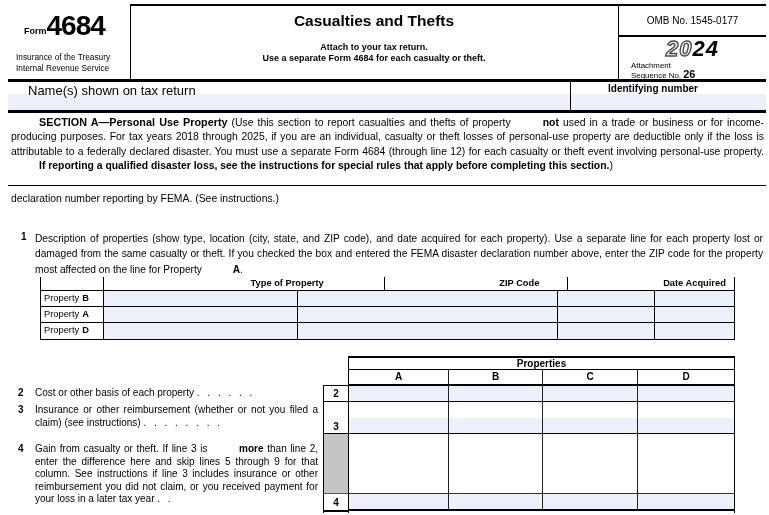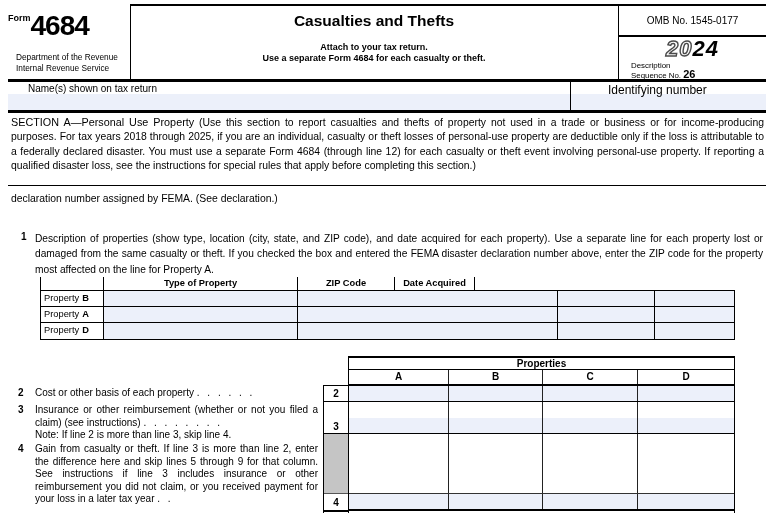--- a/index.html
+++ b/index.html
@@ -3,39 +3,39 @@
 <meta charset="utf-8">
 <style>
   * { box-sizing: border-box; }
   body { margin:0; background:#888; font-family:"Liberation Sans", sans-serif; }
   .page { position:relative; width:769px; height:515px; background:#fff; color:#000; overflow:hidden; margin:0 auto; }
   .abs { position:absolute; }
   .hline { position:absolute; background:#000; height:1.6px; }
   .vline { position:absolute; background:#000; width:1px; }
   .shadebg { background:#ecf0fa; }
   .just { text-align:justify; }
-  .b { font-weight:normal; }
-
-  
-  .form-id { left:8px; top:13px; display:flex; }
+  .b { font-weight:bold;margin-left:28px; }
+
+  
+  .form-id { left:24px; top:13px; display:flex; align-items:flex-end; }
   .form-word { font-size:9px; font-weight:bold; margin-bottom:3px; }
   .form-number { font-size:28px; font-weight:bold; letter-spacing:-1px; line-height:26px; }
   .dept { left:16px; top:52px; font-size:8.3px; line-height:10.5px; }
   .title-block { left:131px; top:11px; width:486px; text-align:center; }
   .form-title { font-size:15.5px; font-weight:bold; line-height:19px; margin-bottom:12px; }
   .sub { font-size:9px; font-weight:bold; line-height:11.3px; }
   .omb { left:619px; top:15px; width:147px; text-align:center; font-size:10px; }
   .year { left:619px; top:38px; width:147px; text-align:center; font-size:22px; font-weight:bold; line-height:22px; letter-spacing:1px;font-style:italic; }
   .year-outline { color:#fdfdfd; -webkit-text-stroke:1.4px #4b4b4b; }
   .attach { left:631px; top:61px; font-size:7.9px; line-height:9px; }
   .seq-num { font-size:11px; font-weight:bold; }
 
   
-  .name-label { left:12px; top:83px; font-size:10px;padding-left:16px; }
-  .id-label { left:576px; top:83px; font-size:12px; font-weight:normal;padding-left:32px; }
+  .name-label { left:12px; top:83px; font-size:13px;padding-left:16px; }
+  .id-label { left:576px; top:83px; font-size:10px; font-weight:bold;padding-left:32px; }
   .name-strip { left:8px; top:94px; width:758px; height:16px; }
   .id-divider { left:570px; top:81px; height:29px; }
 
   
   .section-a { left:8px; top:113px; width:758px; height:73px; border-bottom:1.5px solid #000;
                font-size:10.4px; line-height:14.3px; padding:2px 2px 0 3px; }
   .sec-head { font-size:10.8px; }
 
   
   .fema { left:11px; top:190px; width:752px; font-size:10.4px; line-height:18px; }
@@ -45,21 +45,21 @@
   .em-blank { width:54px; margin-left:3px; }
   .or-em { margin-left:3px; }
 
   
   .item-num-margin { font-size:10px; font-weight:bold; }
   .line1-num { left:21px; top:231px; }
   .line1-text { left:35px; top:231px; width:728px; font-size:10.2px; line-height:15.4px; }
 
   
   .ptable { left:40px; top:277px; width:695px; border-left:1px solid #000; }
-  .ptrow { display:flex; border-bottom:1.6px solid #000; }
+  .ptrow { display:flex; border-bottom:1.6px solid #000;justify-content:space-between; }
   .ptrow.hdr { border-bottom:1.5px solid #000; height:14px; }
   .ptrow.data { height:16.2px; }
   .ptc { border-right:1px solid #000; }
   .ptc.c0 { width:63px; font-size:9.3px; padding:2px 0 0 3px; background:#fff; }
   .ptc.c1 { width:194px; }
   .ptc.c2 { width:261px; }
   .ptc.c3 { width:97px; }
   .ptc.c4 { width:80px; border-right:1px solid #000; }
   .hdr .ptc { font-size:9.3px; font-weight:bold; text-align:center; padding-top:1px; background:#fff; }
   .hdr .c0 { background:#fff; }
@@ -104,51 +104,51 @@
   <div class="vline" style="left:130px; top:4px; height:75px;"></div>
   <div class="vline" style="left:618px; top:4px; height:75px;"></div>
   <div class="hline" style="left:618px; top:35px; width:148px;"></div>
   <div class="hline" style="left:8px; top:79px; width:758px; height:2.5px;"></div>
 
   <div class="abs form-id">
     <span class="form-word">Form</span>
     <span class="form-number">4684</span>
   </div>
   <div class="abs dept">
-    <div>Department of the Revenue</div>
+    <div>Insurance of the Treasury</div>
     <div>Internal Revenue Service</div>
   </div>
 
   <div class="abs title-block">
     <div class="form-title">Casualties and Thefts</div>
     <div class="sub">Attach to your tax return.</div>
     <div class="sub">Use a separate Form 4684 for each casualty or theft.</div>
   </div>
 
   <div class="abs omb">OMB No. 1545-0177</div>
   <div class="abs year"><span class="year-outline">20</span><span>24</span></div>
   <div class="abs attach">
-    <div>Description</div>
+    <div>Attachment</div>
     <div><span>Sequence No. </span><span class="seq-num">26</span></div>
   </div>
 
   <div class="abs name-strip shadebg"></div>
   <div class="abs name-label">Name(s) shown on tax return</div>
   <div class="vline id-divider"></div>
   <div class="abs id-label">Identifying number</div>
   <div class="abs" style="left:10px; top:95px; width:556px; height:14px;"></div>
   <div class="abs" style="left:573px; top:95px; width:190px; height:14px;"></div>
   <div class="hline" style="left:8px; top:110px; width:758px; height:2.5px;"></div>
 
   <div class="abs section-a just">
     <span class="b sec-head">SECTION A—Personal Use Property</span><span> (Use this section to report casualties and thefts of property </span><span class="b">not</span><span> used in a trade or business or for income-producing purposes. For tax years 2018 through 2025, if you are an individual, casualty or theft losses of personal-use property are deductible only if the loss is attributable to a federally declared disaster. You must use a separate Form 4684 (through line 12) for each casualty or theft event involving personal-use property. </span><span class="b">If reporting a qualified disaster loss, see the instructions for special rules that apply before completing this section.</span><span>)</span>
   </div>
 
   <div class="abs fema">
-    <div>declaration number assigned by FEMA. (See declaration.)</div>
+    <div>declaration number reporting by FEMA. (See instructions.)</div>
   </div>
 
   <div class="abs item-num-margin line1-num">1</div>
   <div class="abs line1-text just"><span>Description of properties (show type, location (city, state, and ZIP code), and date acquired for each property). Use a separate line for each property lost or damaged from the same casualty or theft. If you checked the box and entered the FEMA disaster declaration number above, enter the ZIP code for the property most affected on the line for Property </span><span class="b">A</span><span>.</span></div>
 
   <div class="abs ptable">
     <div class="ptrow hdr">
       <div class="ptc c0"></div>
       <div class="ptc c1">Type of Property</div>
       <div class="ptc c3">ZIP Code</div>
@@ -225,18 +225,17 @@
       <div class="gc cc shadebg"></div>
       <div class="gc d shadebg"></div>
     </div>
   </div>
 
   <div class="abs item-num-margin i2n">2</div>
   <div class="abs itxt i2t"><span>Cost or other basis of each property</span> <span class="dots">. . . . . .</span></div>
 
   <div class="abs item-num-margin i3n">3</div>
   <div class="abs itxt i3t just"><span>Insurance or other reimbursement (whether or not you filed a claim) (see instructions)</span> <span class="dots">. . . . . . . .</span></div>
-  <div class="abs i3note"><span class="b">Note:</span><span> If line 2 is </span><span class="b">more</span><span> than line 3, skip line 4.</span></div>
 
   <div class="abs item-num-margin i4n">4</div>
   <div class="abs itxt i4t just"><span>Gain from casualty or theft. If line 3 is </span><span class="b">more</span><span> than line 2, enter the difference here and skip lines 5 through 9 for that column. See instructions if line 3 includes insurance or other reimbursement you did not claim, or you received payment for your loss in a later tax year</span> <span class="dots">. .</span></div>
 
 </div>
 
 </body></html>

